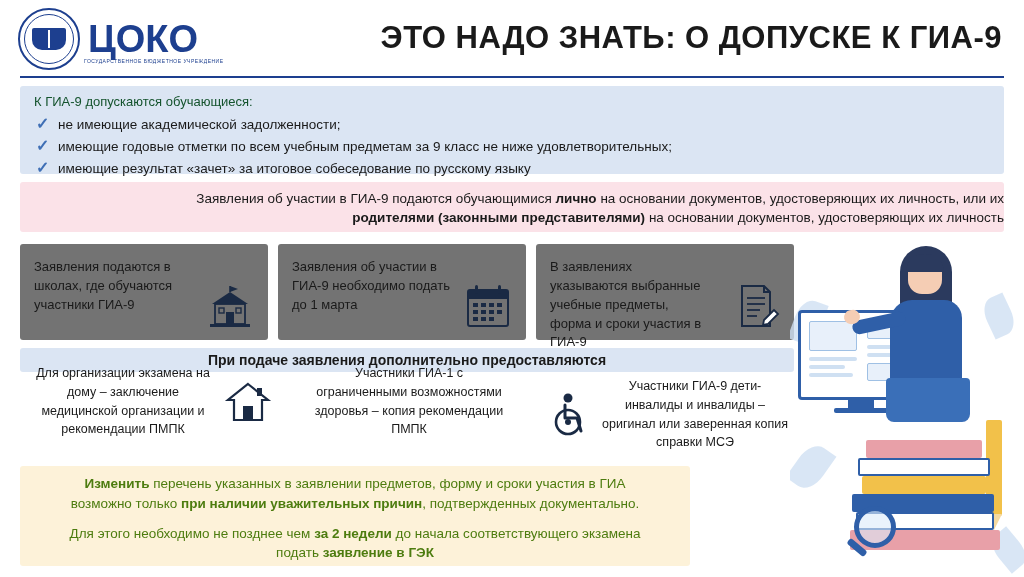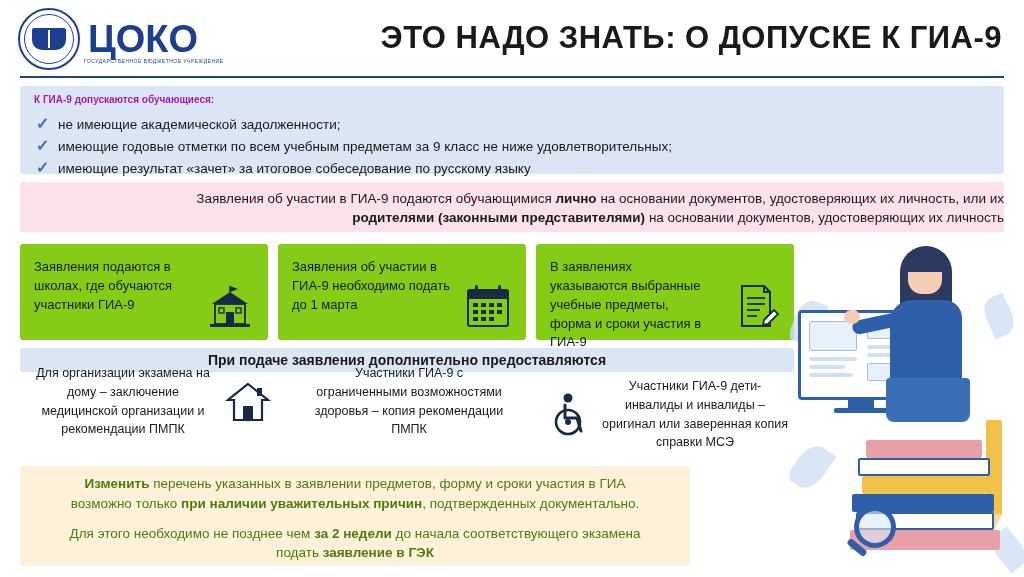--- a/index.html
+++ b/index.html
@@ -99,21 +99,21 @@
   }
   .blue-panel { background: #dbe5f3; }
   .pink-panel { background: #fbe2e8; }
   .yellow-panel { background: #fdf2d9; }
   .header-strip { background: #dbe5f3; }
 
   
   #block1 { left: 20px; top: 86px; width: 984px; height: 88px; }
   #block1-title {
     position: absolute; left: 14px; top: 8px;
-    font-size: 10px; font-weight: bold; color: #a21caf;
+    font-size: 13px; font-weight: normal; color: #14532d;
   }
   .check-row {
     position: absolute;
     left: 38px;
     font-size: 13.5px;
     color: #1a1a1a;
     white-space: nowrap;
   }
   .check-mark {
     position: absolute;
@@ -134,21 +134,21 @@
     font-size: 13.5px;
     color: #1a1a1a;
   }
   #block2 .b2line b { font-weight: bold; }
 
   
   .card {
     position: absolute;
     top: 244px;
     height: 96px;
-    background: #84cc16;
+    background: #737373;
     border-radius: 3px;
   }
   #card1 { left: 20px; width: 248px; }
   #card2 { left: 278px; width: 248px; }
   #card3 { left: 536px; width: 258px; }
   .card-text {
     position: absolute;
     left: 14px; top: 14px;
     width: 160px;
     font-size: 13px;
@@ -440,21 +440,21 @@
     <div class="item-icon">
       <svg viewBox="0 0 48 46" width="48" height="46">
         <path d="M24 6 L44 22 H38 V42 H10 V22 H4 Z" fill="none" stroke="#1a2a44" stroke-width="2.2"></path>
         <rect x="19" y="28" width="10" height="14" fill="#1a2a44"></rect>
         <rect x="33" y="10" width="5" height="8" fill="#1a2a44"></rect>
       </svg>
     </div>
   </div>
 
   <div id="item2" class="item">
-    <div class="item-text">Участники ГИА-9 с ограниченными возможностями здоровья – копия рекомендации ПМПК</div>
+    <div class="item-text">Участники ГИА-1 с ограниченными возможностями здоровья – копия рекомендации ПМПК</div>
     <div class="item-icon">
       <svg viewBox="0 0 48 46" width="48" height="46"></svg>
     </div>
   </div>
 
   <div id="item3" class="item">
     <div class="item-text">Участники ГИА-9 дети-инвалиды и инвалиды – оригинал или заверенная копия справки МСЭ</div>
     <div class="item-icon">
       <svg viewBox="0 0 48 46" width="48" height="46">
         <circle cx="22" cy="7" r="4.5" fill="#1a2a44"></circle>

